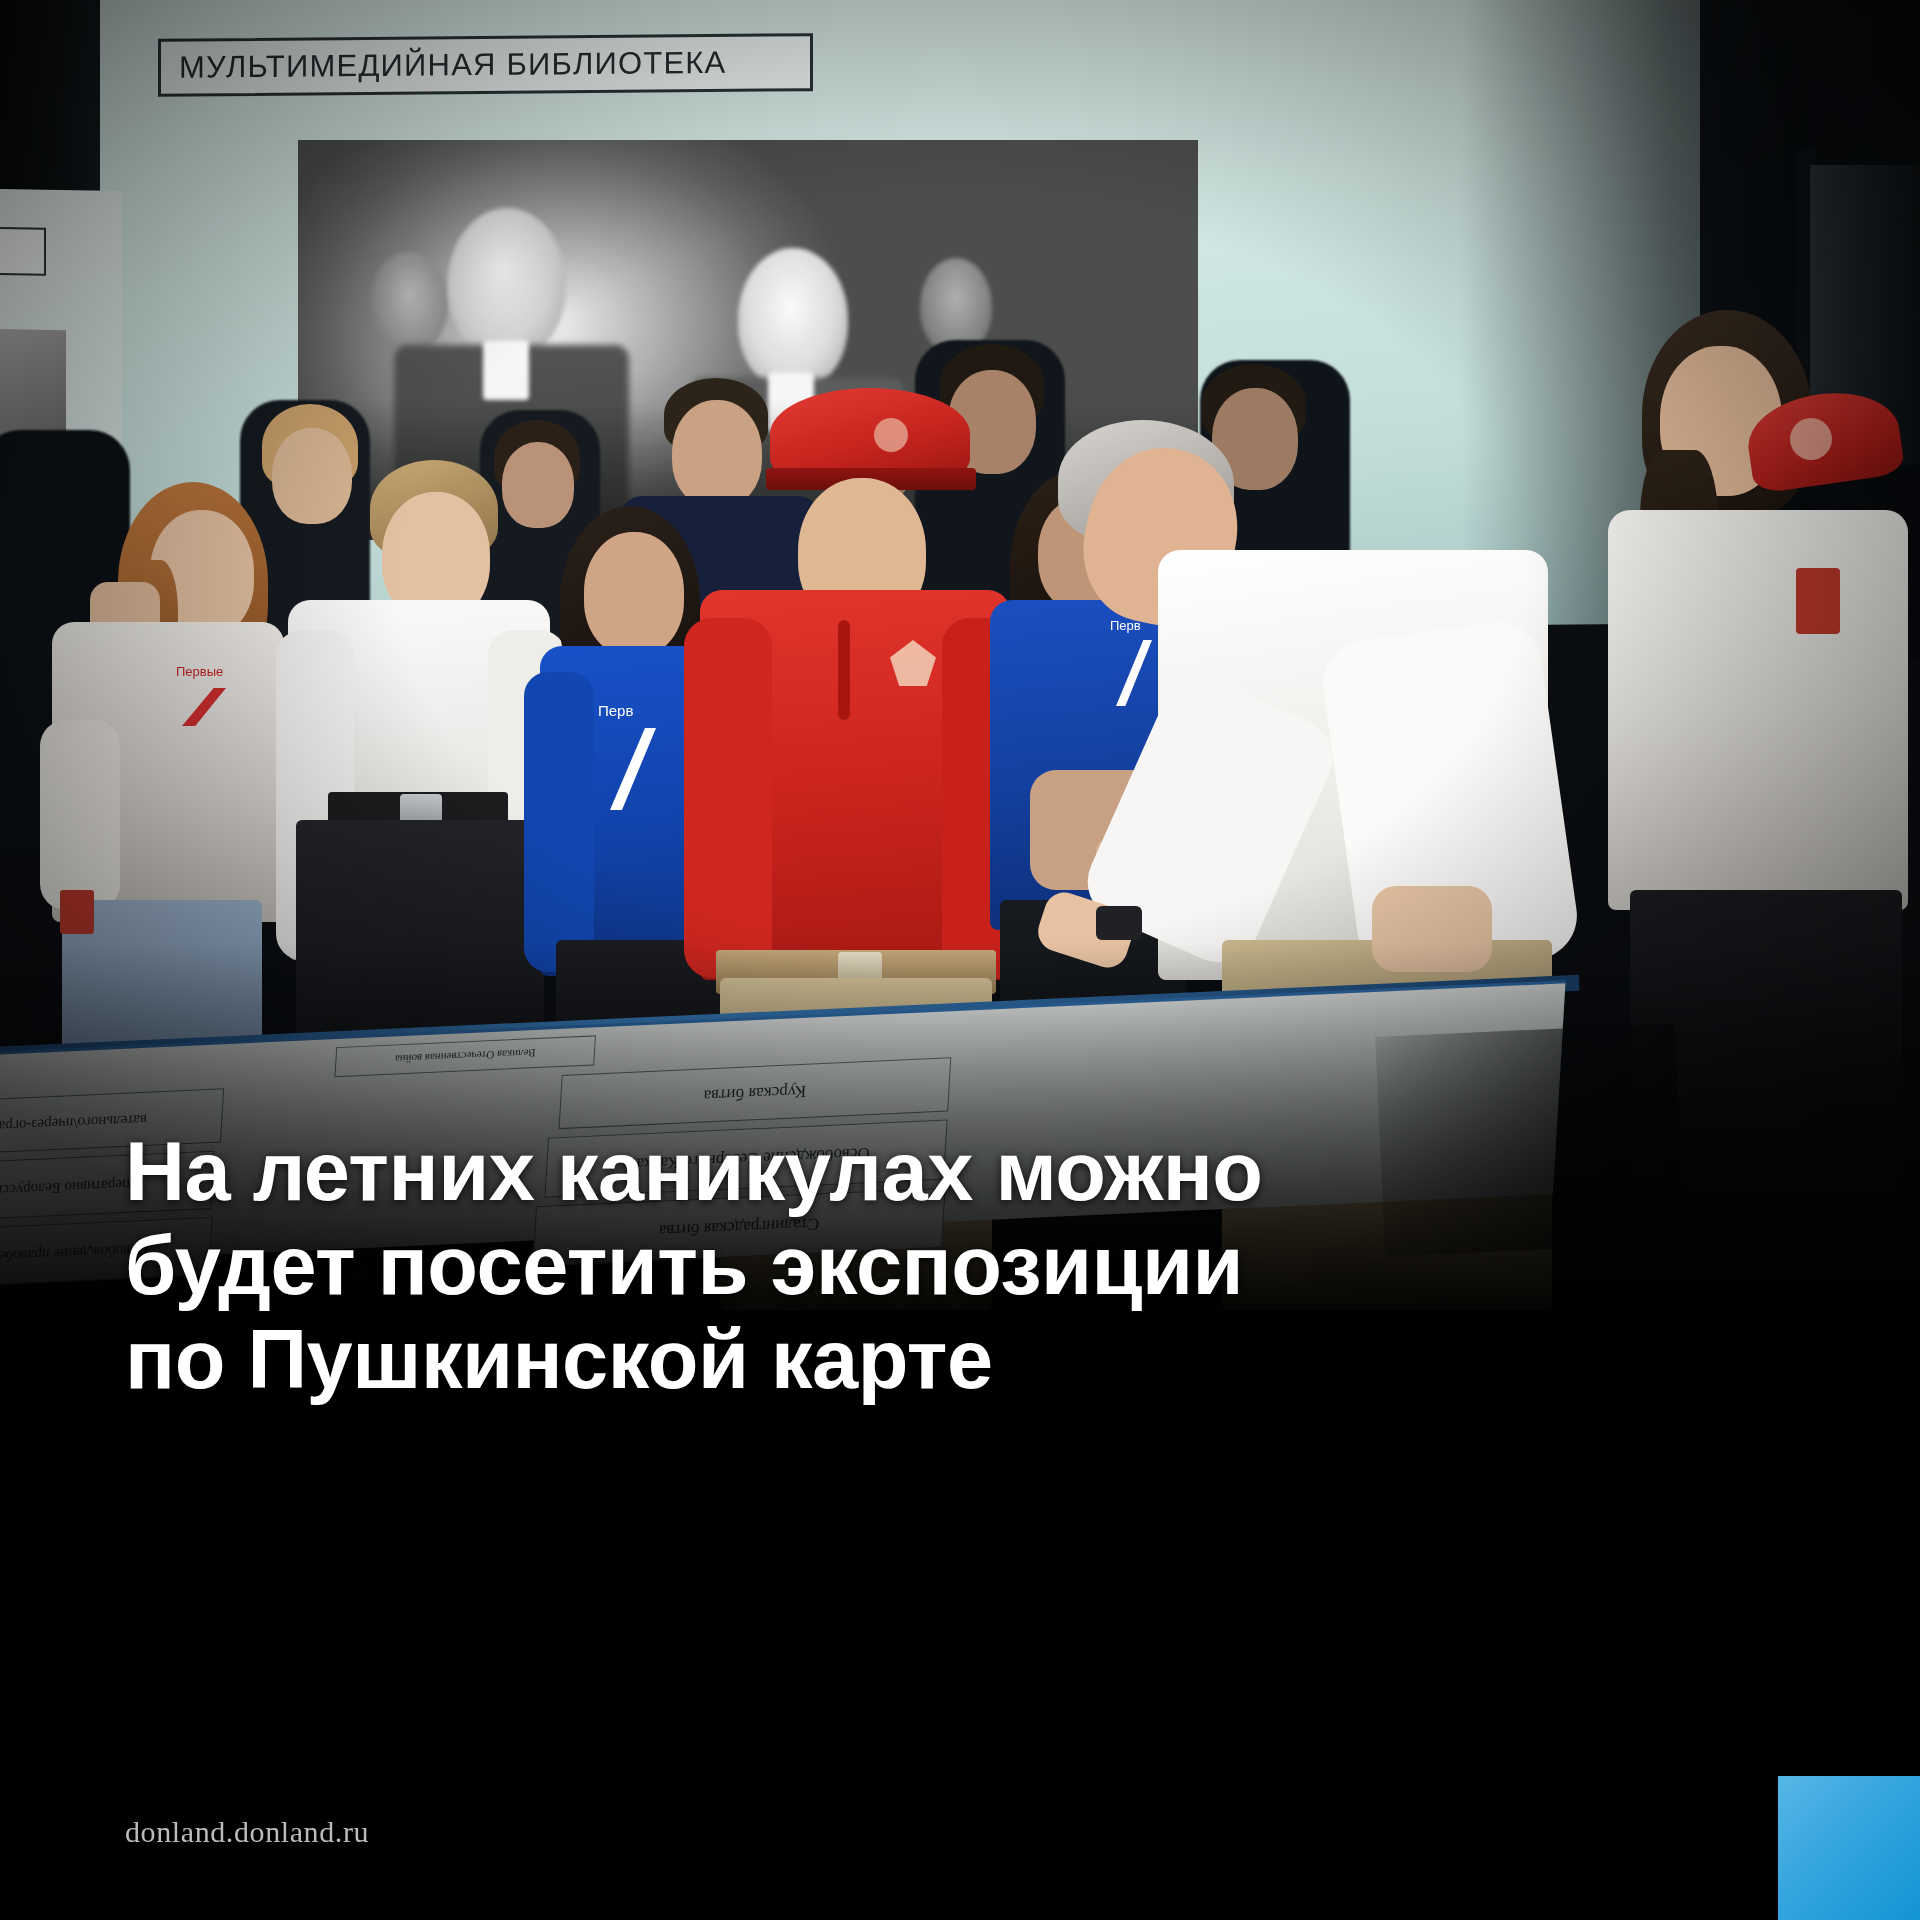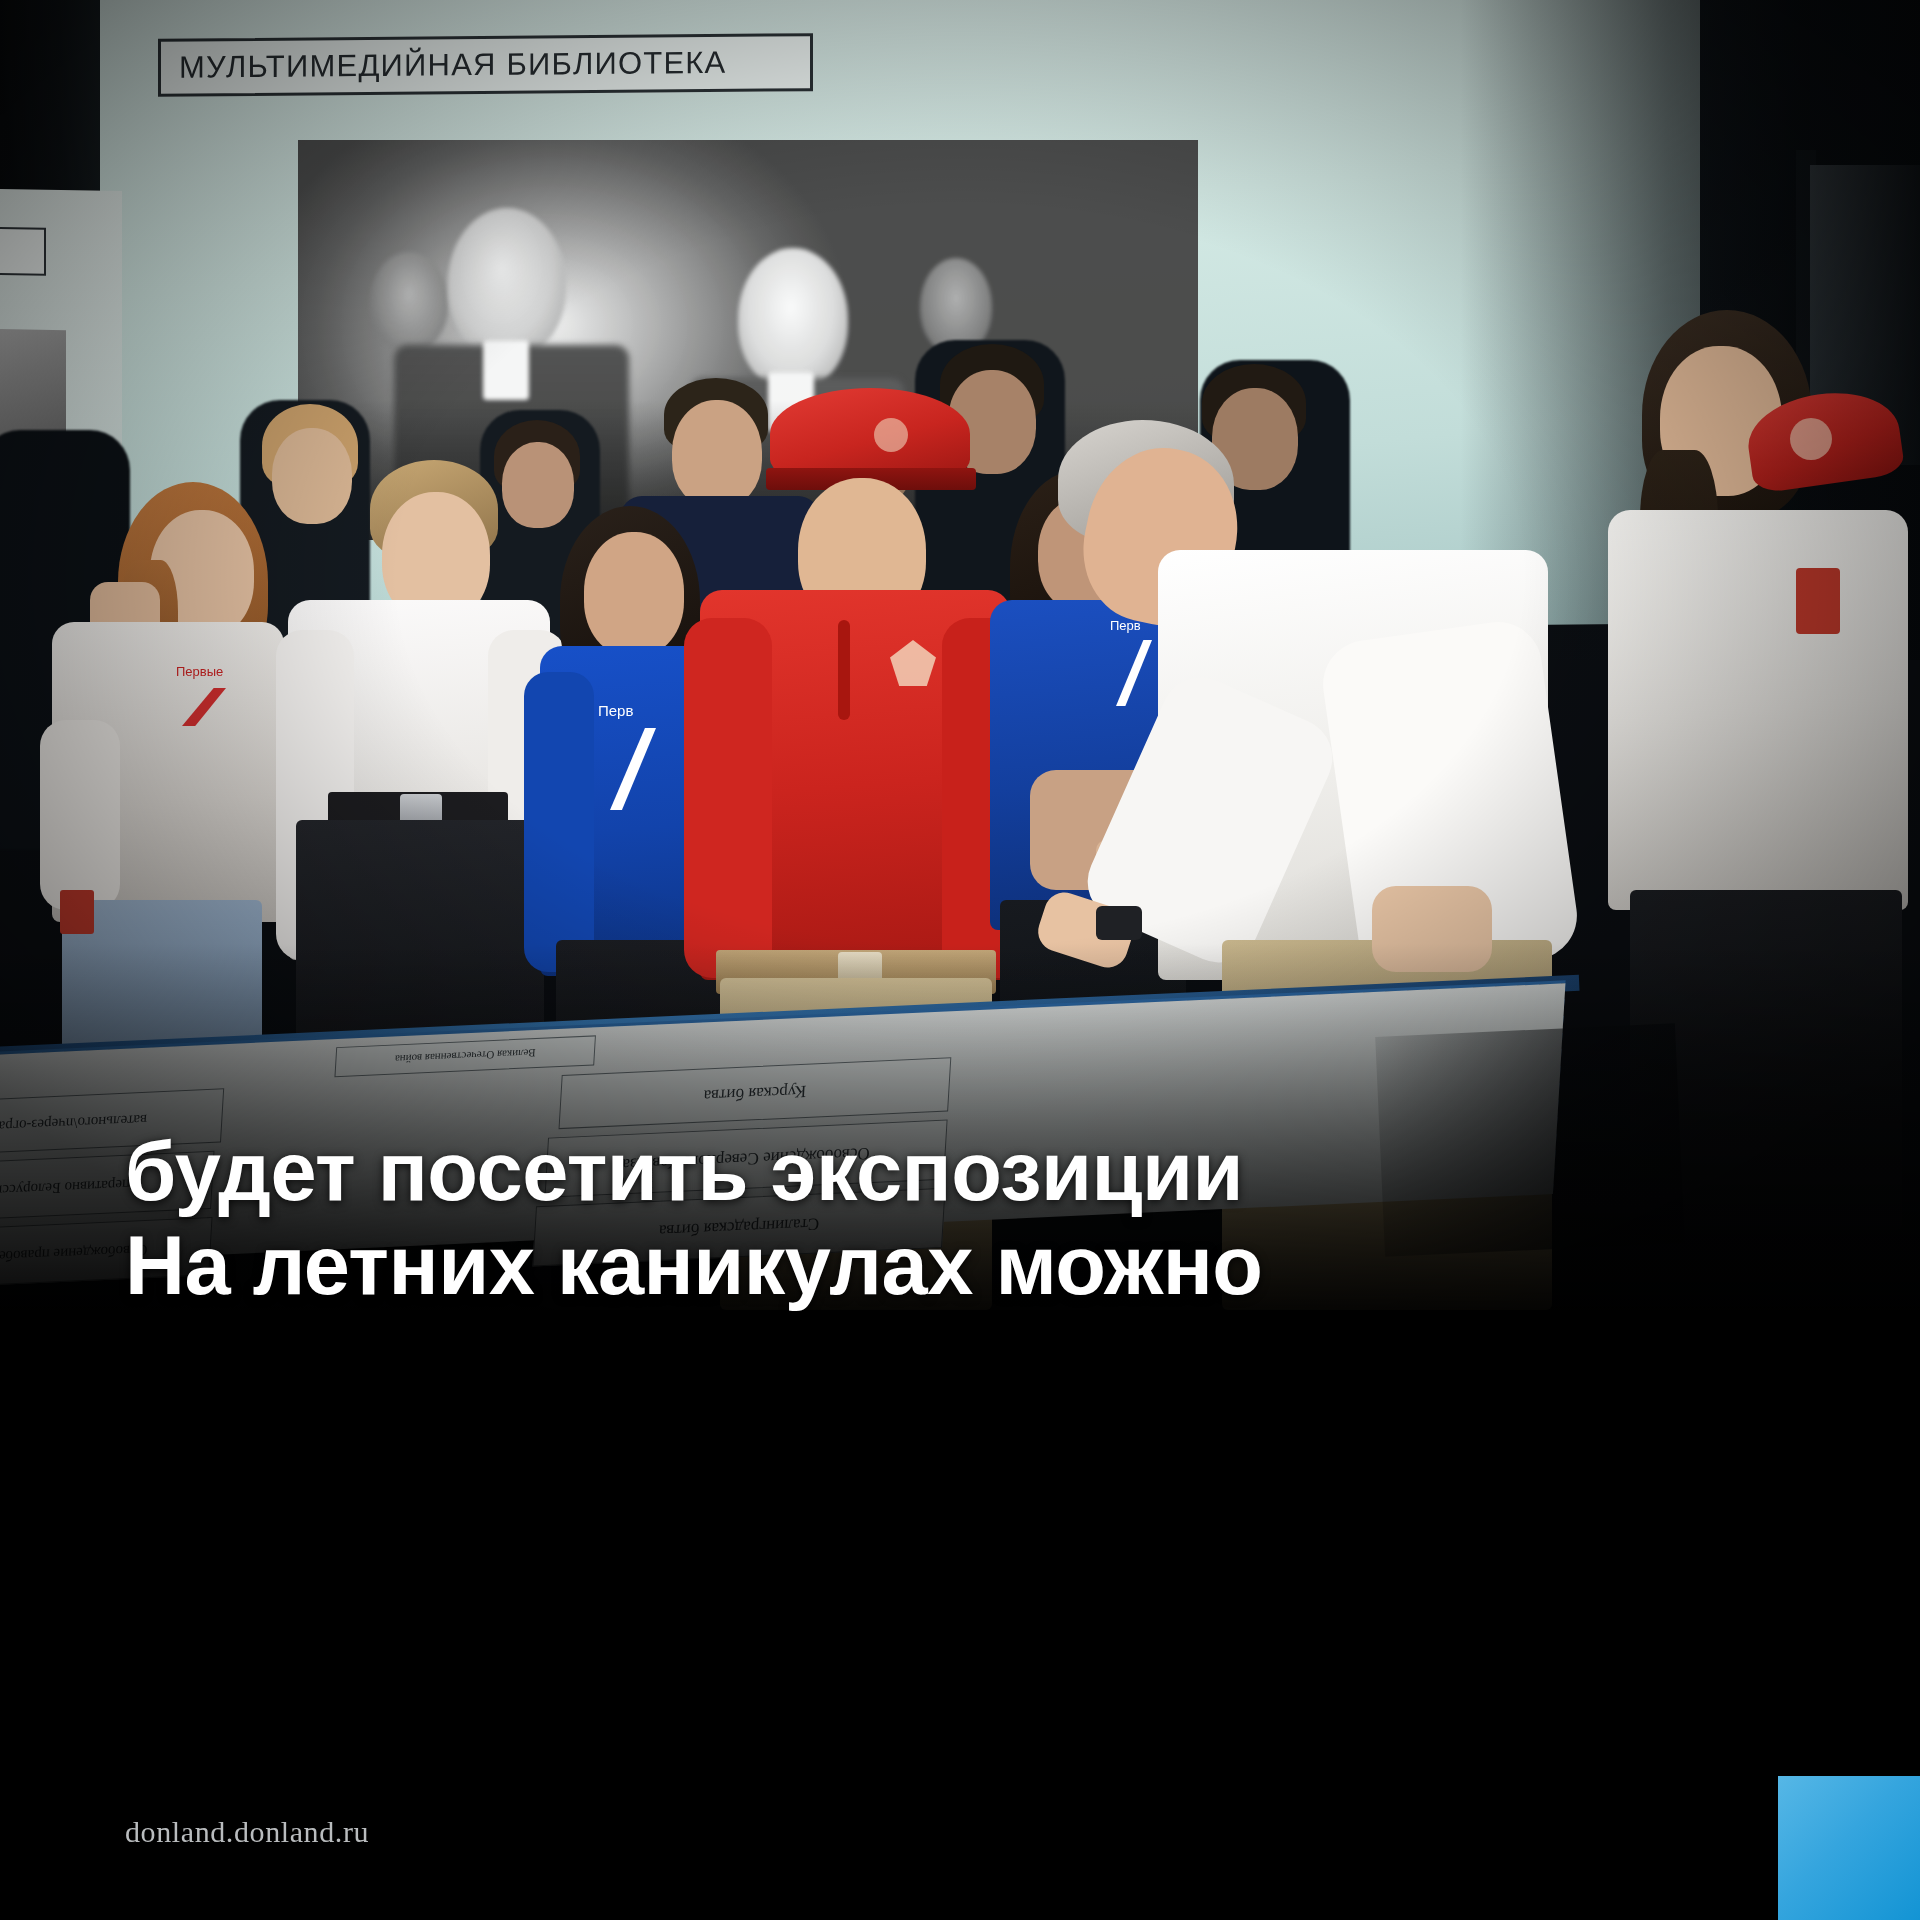--- a/index.html
+++ b/index.html
@@ -383,21 +383,22 @@
       <div class="tcell" style="left:-40px; top:44px;  width:300px; height:54px; font-size:15px;">вательного\nчерез-огра</div>
       <div class="tcell" style="left:-46px; top:106px; width:300px; height:58px; font-size:15px;">оперативно Белорусско</div>
       <div class="tcell" style="left:-52px; top:172px; width:308px; height:58px; font-size:15px;">Освобождение правобережн</div>
     </div>
     <div class="table-dark-right"></div>
 
     <div class="vignette"></div>
   </div>
 
   <div class="headline">
+    <div class="line">На летних каникулах можно</div>
     <div class="line">будет посетить экспозиции</div>
-    <div class="line">На летних каникулах можно</div>
+    <div class="line">по Пушкинской карте</div>
   </div>
 
   <div class="site">donland.donland.ru</div>
 
   <div class="blue-accent"></div>
 
 </div>
 
 </body></html>

